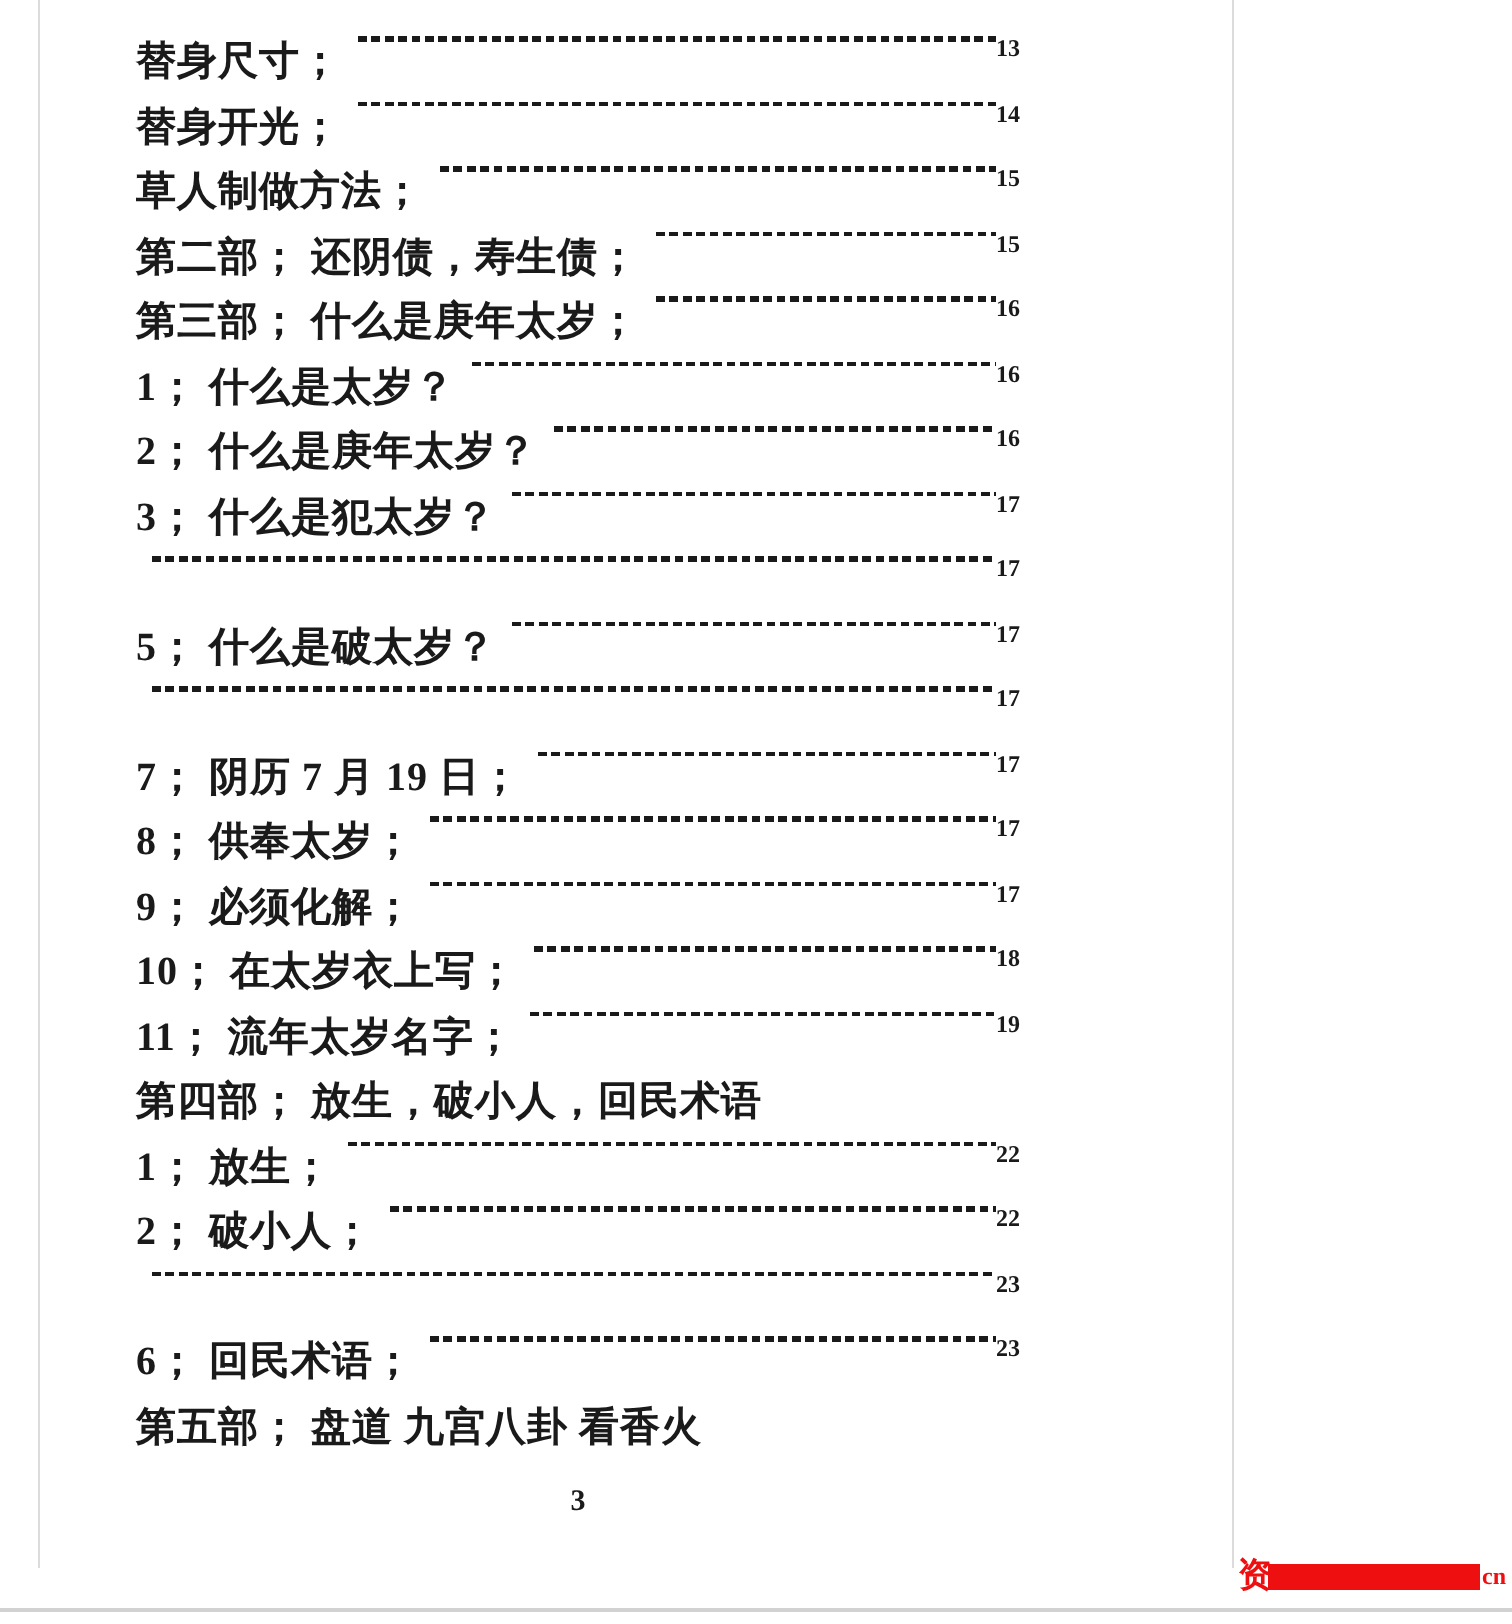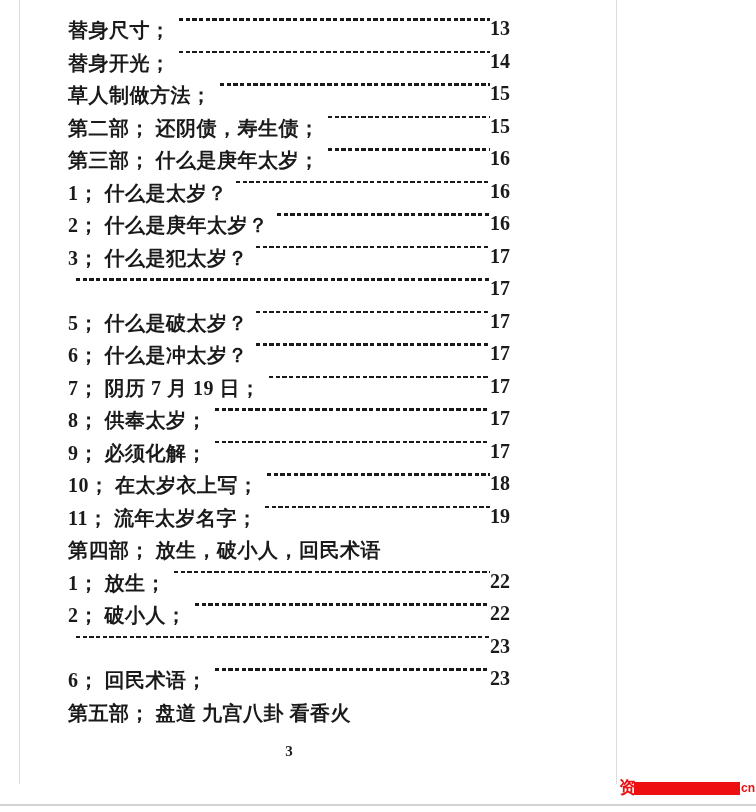--- a/index.html
+++ b/index.html
@@ -53,21 +53,21 @@
   .leader{
     flex:1 1 auto;
     height:2.6px;
     margin-left:8px;
     position:relative;
     top:1px;
     background:repeating-linear-gradient(90deg,#1a1a1a 0 4.4px,transparent 4.4px 6.7px);
   }
   .toc-page{
     flex:0 0 auto;
-    font-size:20px;
+    font-size:12px;
     font-weight:700;
     letter-spacing:0;
   }
   .footer-page-number{
     position:absolute;
     left:68px;
     top:743px;
     width:442px;
     text-align:center;
     font-size:15px;
@@ -90,21 +90,21 @@
   .wm-block{
     width:106px;
     height:13px;
     margin:0 0 2px -2px;
   }
   .wm-cn{
     font-size:12px;
     line-height:13px;
     font-weight:700;
     margin:0 16px 2px 1px;
-    font-family:Liberation Sans, sans-serif;
+    font-family:Liberation Serif, serif;
   }
 </style>
 </head>
 <body>
 
 <div>
 
   <div class="page-edge left"></div>
   <div class="page-edge right"></div>
 
@@ -152,21 +152,20 @@
       <div class="toc-row">
         <span class="leader"></span>
         <span class="toc-page">17</span>
       </div>
       <div class="toc-row">
         <span class="toc-label">5； 什么是破太岁？</span>
         <span class="leader"></span>
         <span class="toc-page">17</span>
       </div>
       <div class="toc-row">
-        <span class="toc-label">6； 什么是冲太岁？</span>
         <span class="leader"></span>
         <span class="toc-page">17</span>
       </div>
       <div class="toc-row">
         <span class="toc-label">7； 阴历 7 月 19 日；</span>
         <span class="leader"></span>
         <span class="toc-page">17</span>
       </div>
       <div class="toc-row">
         <span class="toc-label">8； 供奉太岁；</span>

